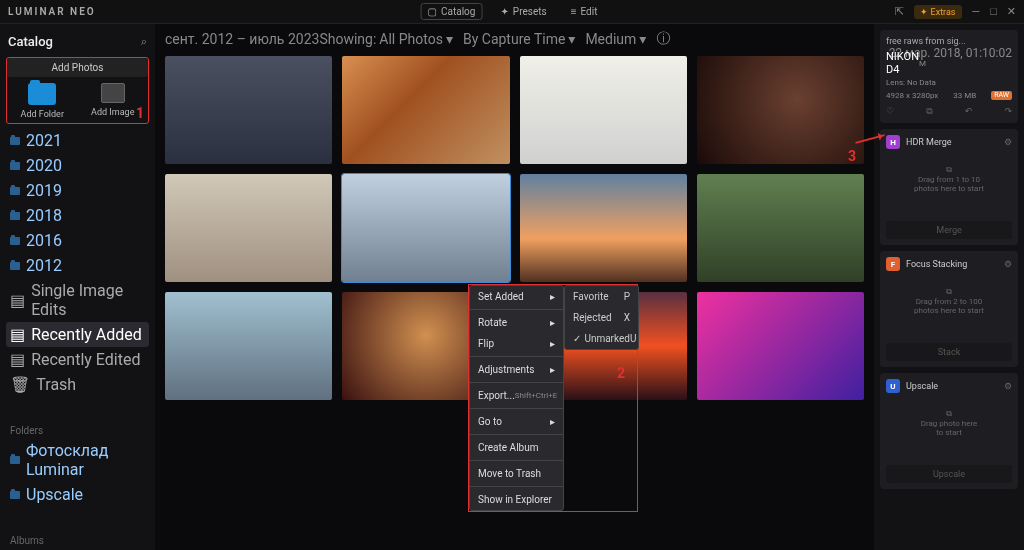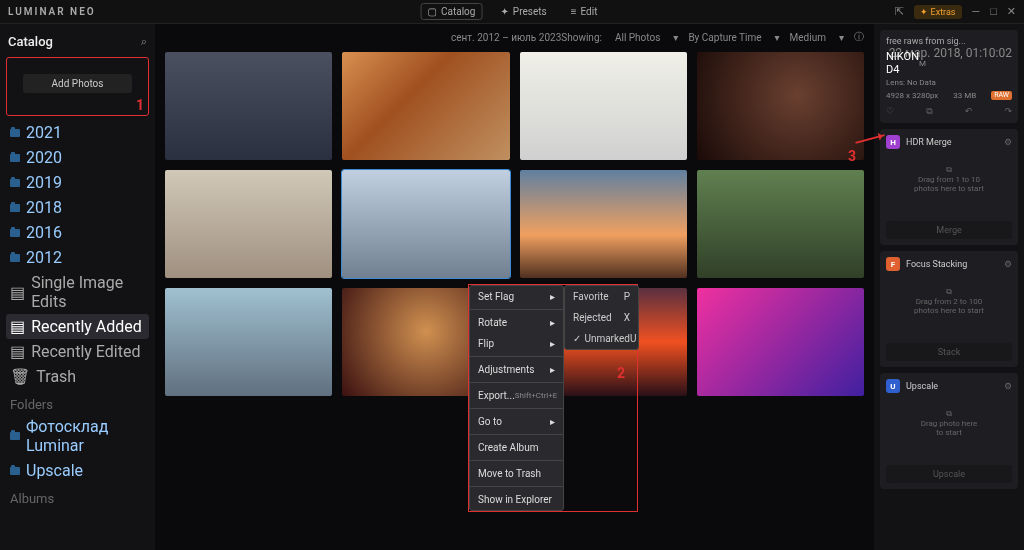--- a/index.html
+++ b/index.html
@@ -10,40 +10,40 @@
 .tabs-center { position: absolute; left: 50%; transform: translateX(-50%); display: flex; gap: 12px; align-items: center;}
 .tab { display: flex; align-items: center; gap: 4px; font-size: 10px; color: #aaa; cursor: pointer; padding: 2px 6px; }
 .tab.active { border: 1px solid #444; border-radius: 3px; }
 .win-ctrl { margin-left: auto; display: flex; gap: 10px; align-items: center; }
 .extras { background: #3a2a10; color: #f0a030; padding: 2px 6px; border-radius: 3px; font-size: 9px; display:flex; align-items:center; gap:3px;}
 .wicon { color: #888; font-size: 11px; cursor: pointer; }
 
 .sidebar { background: #121214; padding: 6px; overflow: hidden; }
 .catalog-hdr { display:flex; align-items:center; justify-content:space-between; padding: 4px 2px 8px;}
 .catalog-hdr h2 { font-size: 13px; color: #eee; font-weight: 500;}
-.addbox { border: 1.5px solid #e03030; border-radius: 3px; padding: 16px; position:relative; }
+.addbox { border: 1.5px solid #e03030; border-radius: 3px; padding: 0; position:relative; }
 .addbox-title { background:#222; text-align:center; padding:4px; font-size:10px; color:#ccc; border-radius:3px; margin-bottom:6px;}
 .addbox-row { display:flex; justify-content:space-around; padding-bottom:4px;}
 .add-item { text-align:center; font-size:9px; color:#bbb; cursor:pointer;}
 .folder-icon { width:28px; height:22px; background:#1a8cd8; border-radius:3px; margin:0 auto 4px; position:relative;}
 .folder-icon::before { content:''; position:absolute; top:-3px; left:2px; width:10px; height:4px; background:#1a8cd8; border-radius:2px 2px 0 0;}
 .image-icon { width:24px; height:20px; background:#444; border-radius:2px; margin:0 auto 4px; border:1px solid #666;}
 .anno { position:absolute; color:#e03030; font-weight:bold; font-size:14px;}
 .nav-list { margin-top:4px; }
 .nav-item { display:flex; align-items:center; gap:6px; padding:3px 4px; font-size:16px; color:#9cf; cursor:pointer; border-radius:3px;}
 .nav-item.sel { background:#2a2a30; color:#fff;}
 .nav-item.gray { color:#aaa;}
 .nav-item .ficon { width:10px; height:8px; background:#2a6090; border-radius:1px; position:relative; flex-shrink:0;}
 .nav-item .ficon::before{content:'';position:absolute;top:-2px;left:1px;width:4px;height:2px;background:#2a6090;border-radius:1px 1px 0 0;}
-.nav-section { color:#666; font-size:13px; padding:8px 4px 2px;}
+.nav-section { color:#666; font-size:10px; padding:8px 4px 2px;margin-top:20px;}
 
 .main { background:#0a0a0c; display:flex; flex-direction:column; overflow:hidden;}
-.main-hdr { display:flex; align-items:center; justify-content:flex-end; padding:6px 10px; font-size:10px; color:#888;}
+.main-hdr { display:flex; align-items:center; justify-content:flex-start; padding:6px 10px; font-size:14px; color:#888;}
 .filters { display:flex; gap:10px; align-items:center;}
-.filters span { display:flex; align-items:center; gap:13px;}
+.filters span { display:flex; align-items:center; gap:3px;}
 .grid { flex:1; padding:2px 10px; display:grid; grid-template-columns: repeat(4, 1fr); grid-auto-rows: 108px; gap:10px; overflow:hidden;}
 .thumb { background:#1a1a1e; border-radius:2px; overflow:hidden; position:relative;}
 .thumb.sel { outline:1.5px solid #3a8cd8;}
 .ph { width:100%; height:100%; }
 
 .ctx-area { position:absolute; left:468px; top:284px; width:170px; border:1.5px solid #e03030; z-index:50;}
 .ctx-menu { background:#2a2a2e; border:1px solid #444; border-radius:3px; font-size:10px; color:#ddd; width:95px;}
 .ctx-item { padding:5px 8px; display:flex; justify-content:space-between; align-items:center; cursor:pointer;}
 .ctx-sep { height:1px; background:#444; margin:2px 0;}
 .submenu { position:absolute; left:95px; top:0; background:#2a2a2e; border:1px solid #444; border-radius:3px; width:75px;}
@@ -90,20 +90,30 @@
     </div>
   </div>
 
   <div class="sidebar">
     <div class="catalog-hdr">
       <h2>Catalog</h2>
       <span style="color:#888">⌕</span>
     </div>
     <div class="addbox">
       <div class="addbox-title">Add Photos</div>
+      <div class="addbox-row">
+        <div class="add-item">
+          <div class="folder-icon"></div>
+          <span>Add Folder</span>
+        </div>
+        <div class="add-item">
+          <div class="image-icon"></div>
+          <span>Add Image</span>
+        </div>
+      </div>
       <span class="anno" style="right:4px;bottom:2px">1</span>
     </div>
     <div class="nav-list">
       <div class="nav-item">
           <span class="ficon"></span>
           <span>2021</span>
         </div>
       <div class="nav-item">
           <span class="ficon"></span>
           <span>2020</span>
@@ -244,21 +254,21 @@
       <div class="tool-body">⧉<br><span style="white-space:pre-line">Drag photo here
 to start</span></div>
       <div class="tool-btn">Upscale</div>
     </div>
   </div>
 </div>
 
 <div class="ctx-area">
   <div class="ctx-menu">
     <div class="ctx-item">
-        <span>Set Flag</span>
+        <span>Set Added</span>
         <span>▸</span>
       </div>
     <div class="ctx-sep"></div>
     <div class="ctx-item">
         <span>Rotate</span>
         <span>▸</span>
       </div>
     <div class="ctx-item">
         <span>Flip</span>
         <span>▸</span>

